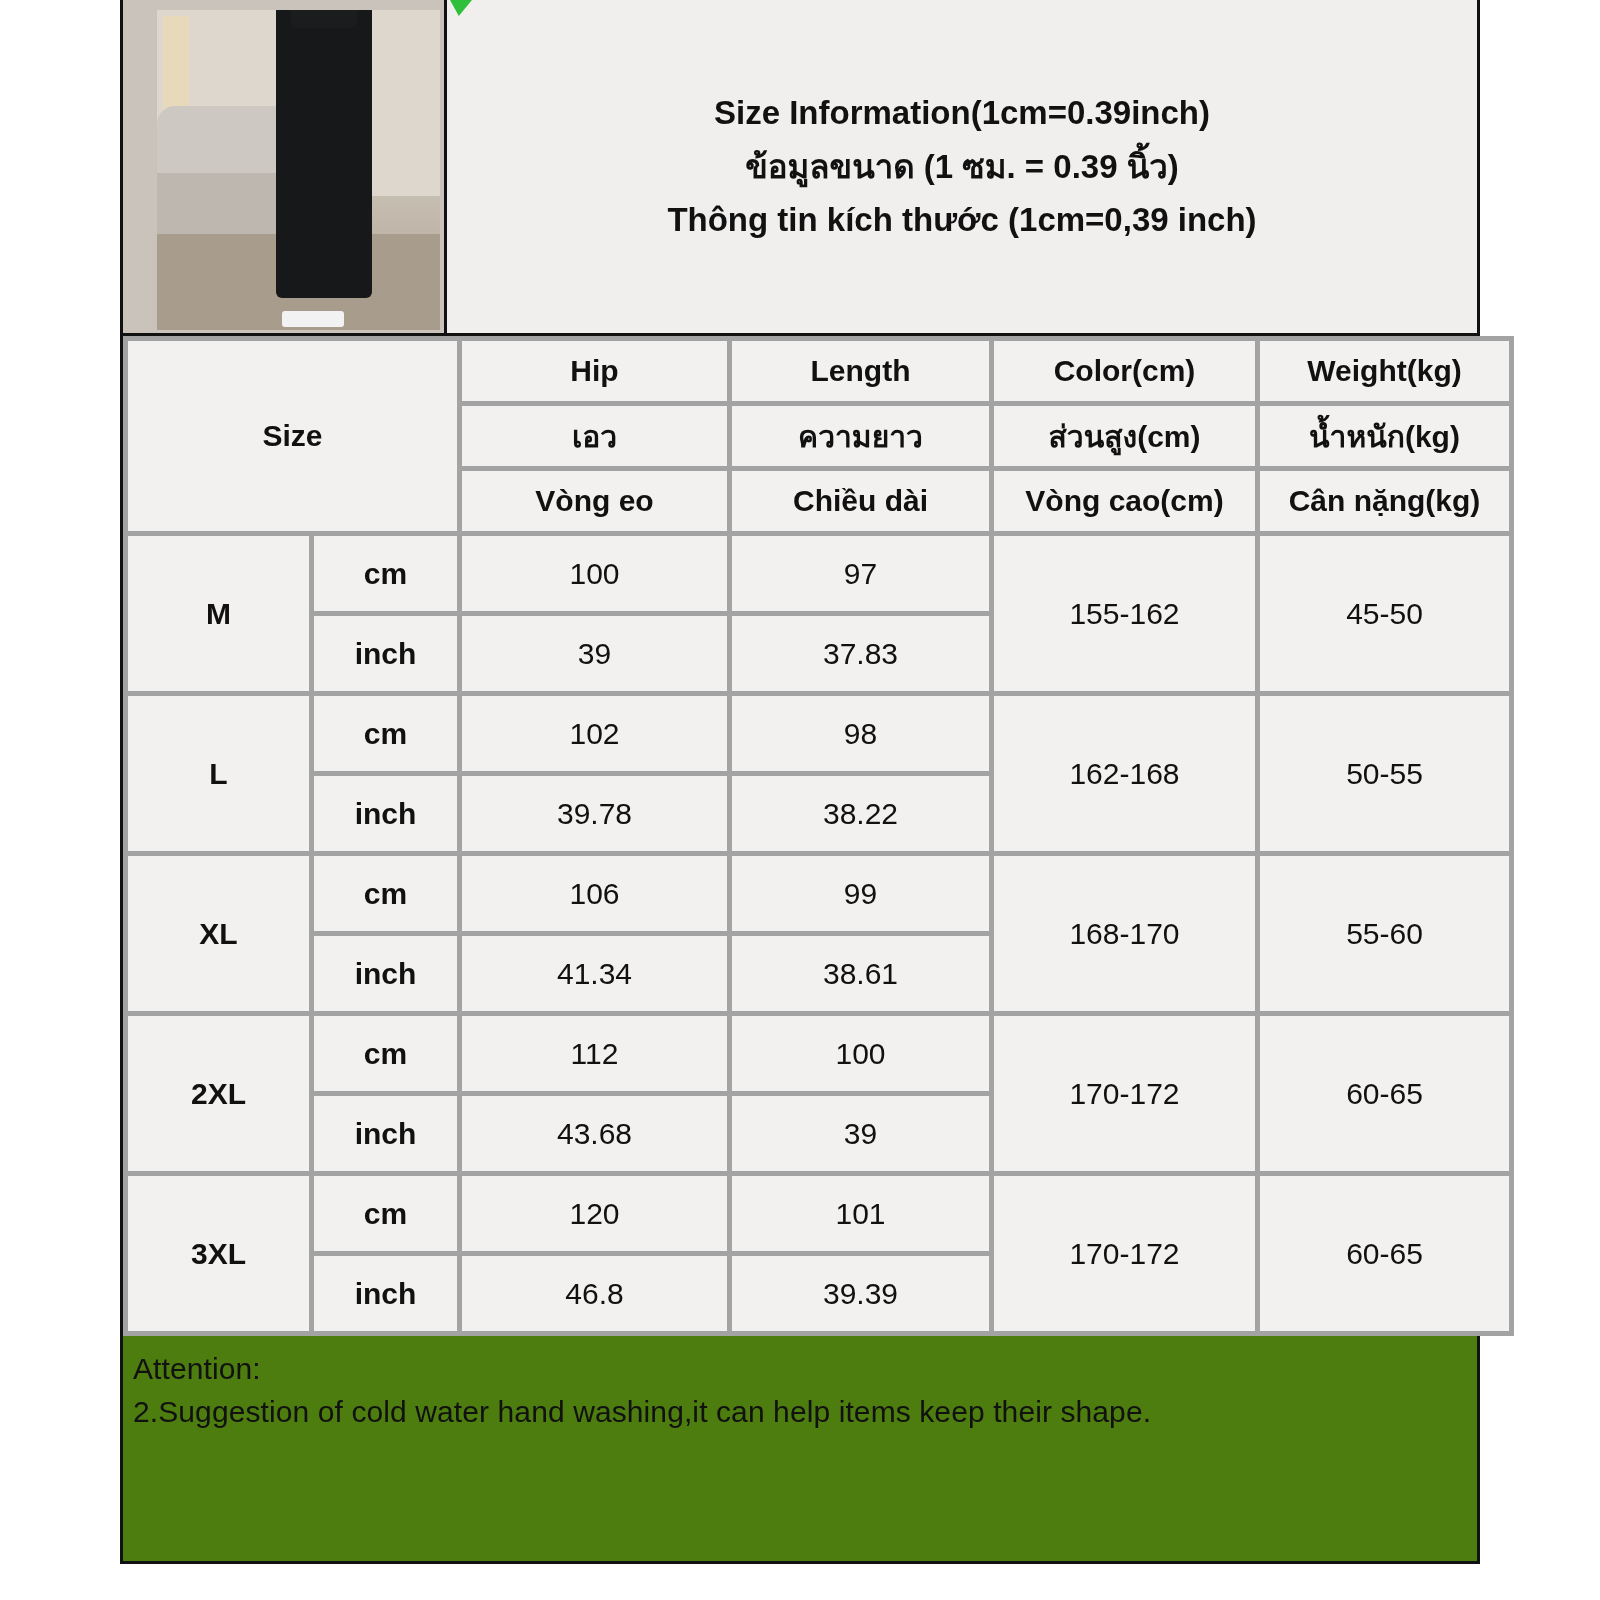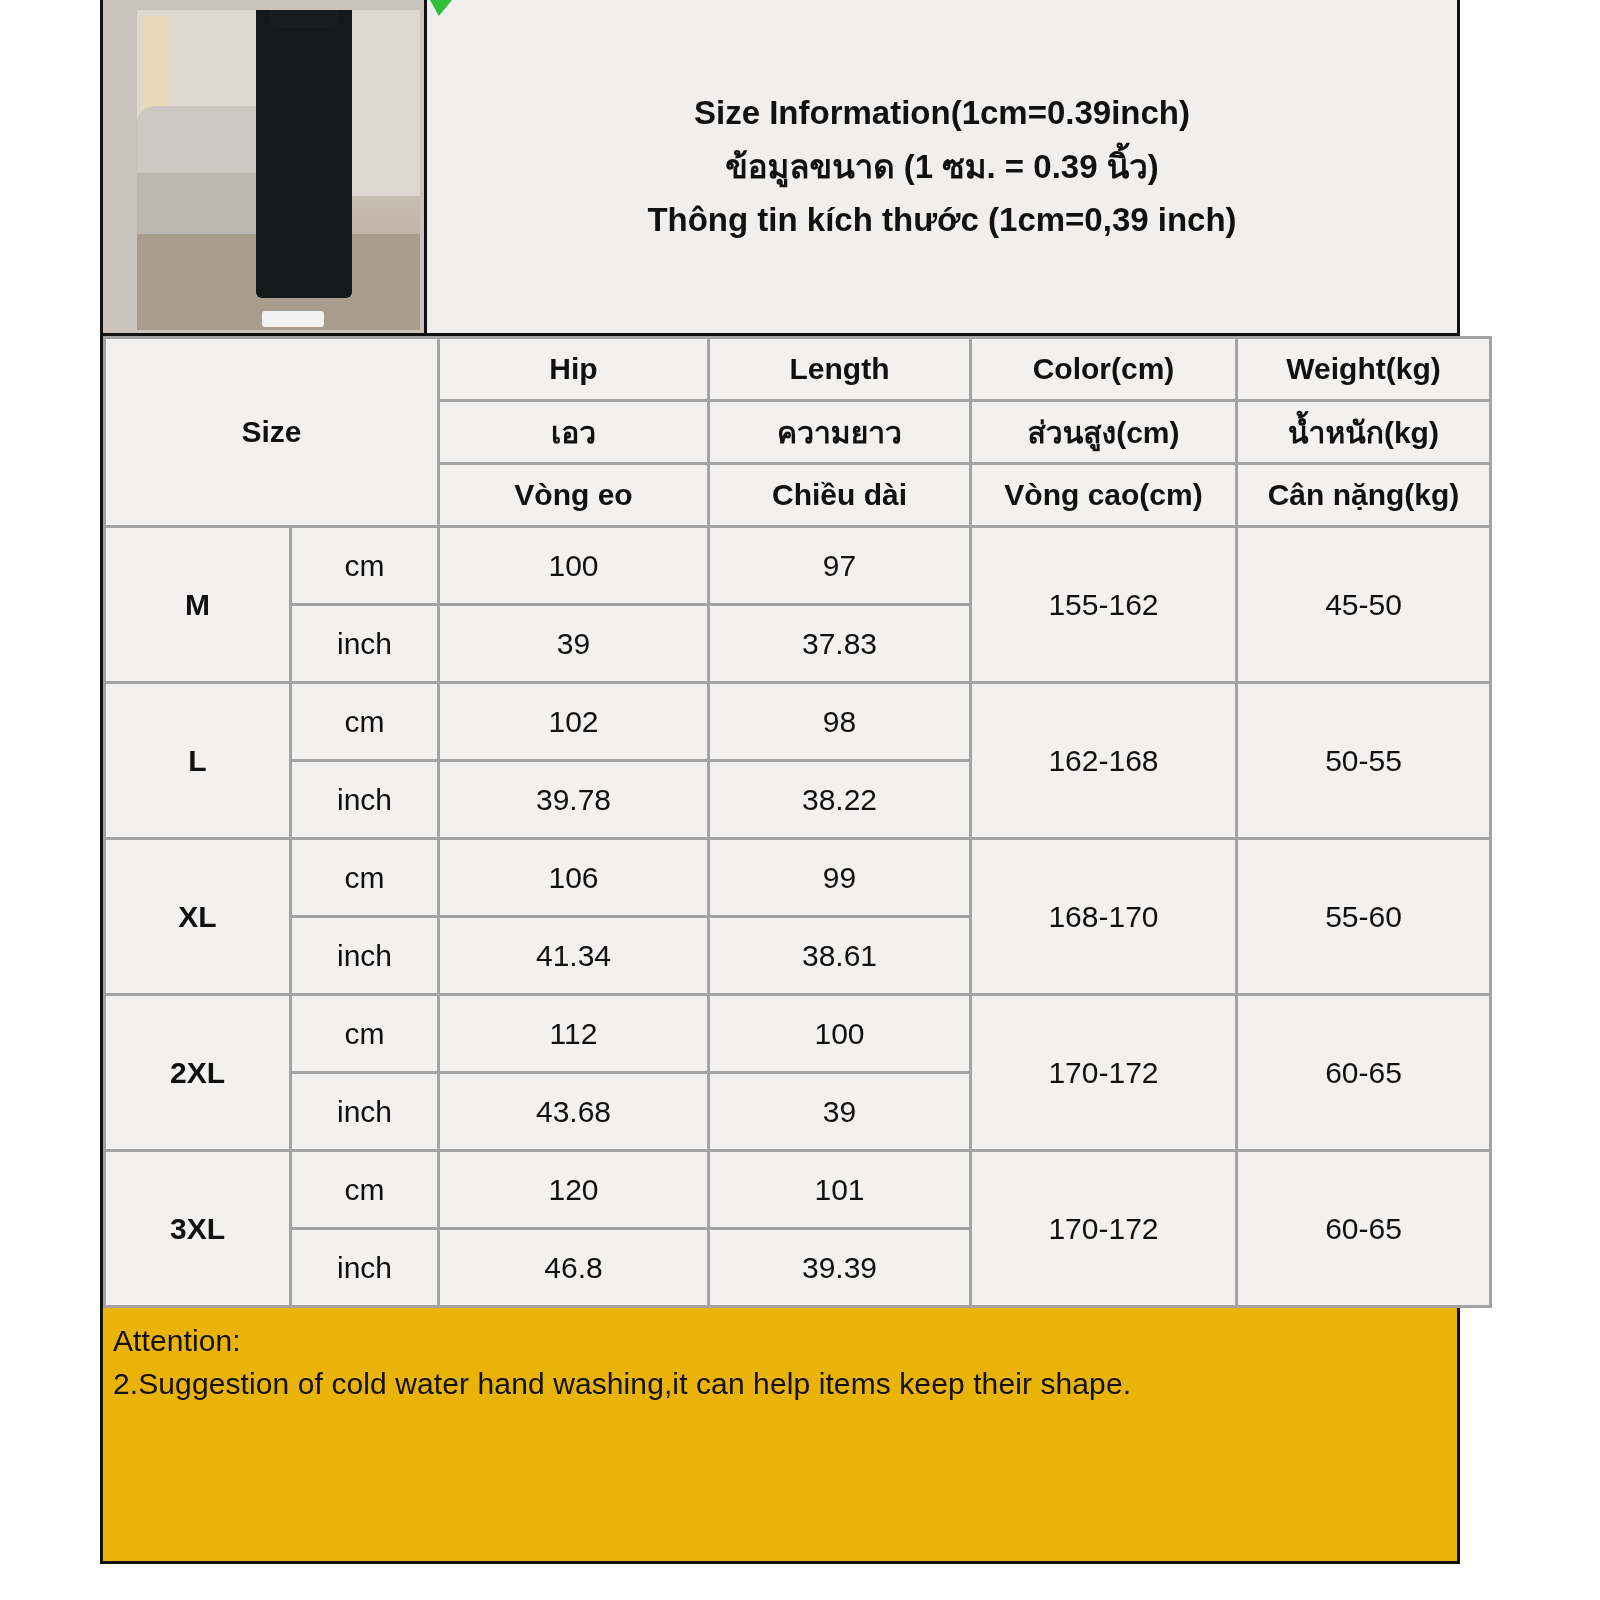--- a/index.html
+++ b/index.html
@@ -17,28 +17,28 @@
 
   .page {
     position: relative;
     width: 1600px;
     height: 1600px;
     box-sizing: border-box;
   }
 
   .sheet {
     position: absolute;
-    left: 100px;
+    left: 120px;
     top: 0px;
     width: 1360px;
     height: 1564px;
     border: 3px solid #111111;
     border-top: none;
     box-sizing: border-box;
-    background: #eab308;
+    background: #4d7c0f;
   }
 
   
   .header {
     display: flex;
     height: 336px;
     border-bottom: 3px solid #111111;
     box-sizing: border-box;
   }
   .header-photo {
@@ -142,21 +142,21 @@
     clip-path: polygon(0 0, 100% 0, 40% 100%);
   }
 
   
   table.size-table {
     width: 100%;
     border-collapse: collapse;
     table-layout: fixed;
   }
   table.size-table td {
-    border: 3px solid #a3a3a3;
+    border: 5px solid #a3a3a3;
     text-align: center;
     vertical-align: middle;
     font-size: 30px;
     color: #111111;
     background: #f3f1ef;
     padding: 0;
   }
   td.hdr {
     font-weight: bold;
     background: #e2dfdb;
@@ -167,21 +167,21 @@
     font-size: 46px;
     background: #e2dfdb;
   }
   td.size-name {
     font-weight: bold;
     font-size: 32px;
     background: #e2dfdb;
     width: 186px;
   }
   td.unit {
-    font-weight: normal;
+    font-weight: bold;
     font-size: 30px;
     background: #eae7e3;
     width: 148px;
   }
   td.val {
     font-size: 31px;
   }
   td.span-val {
     font-size: 31px;
     margin-top: 45px;

